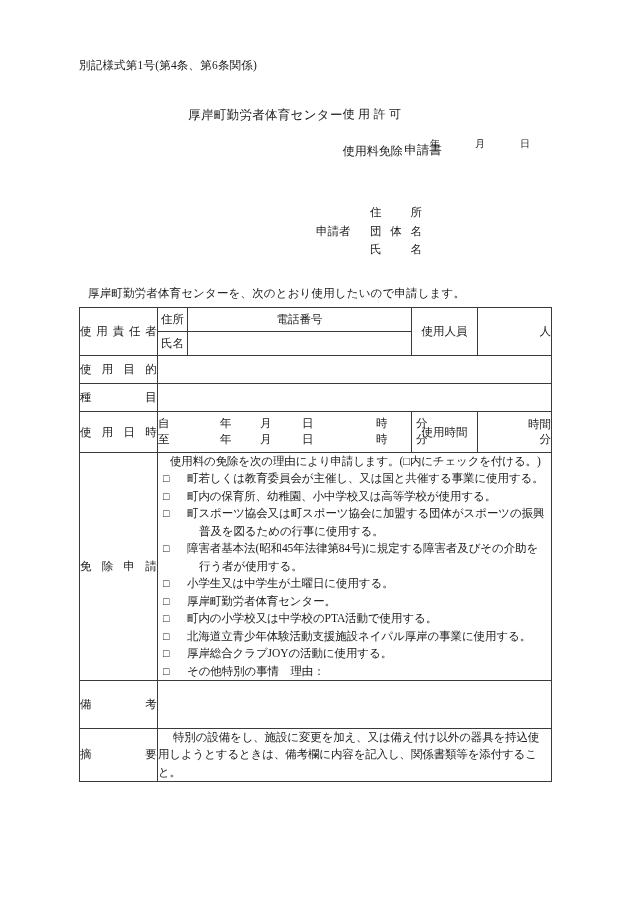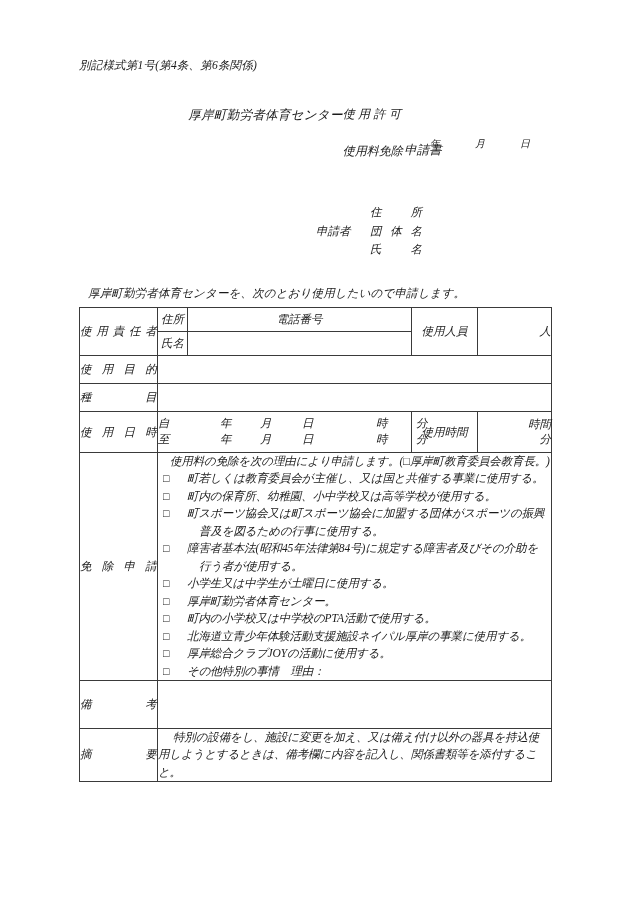--- a/index.html
+++ b/index.html
@@ -14,21 +14,20 @@
     font-family: "Liberation Serif", "DejaVu Serif", serif;
     color: #1a1a1a;
     position: relative;
     overflow: hidden;
   }
   .page {
     position: absolute;
     left: 0; top: 0;
     width: 630px;
     height: 903px;
-    font-style: italic;
   }
 
   
   .doc-ref {
     position: absolute;
     left: 79px;
     top: 58px;
     font-size: 11.5px;
     letter-spacing: 0.2px;
     white-space: nowrap;
@@ -323,21 +322,21 @@
         </td>
         <td class="center h-datetime">使用時間</td>
         <td class="stack2 h-datetime">
           <div>時間</div>
           <div>分</div>
         </td>
       </tr>
       <tr>
         <td class="lbl lbl-top">免除申請</td>
         <td class="exempt" colspan="4">
-          <div class="lead">使用料の免除を次の理由により申請します。(□厚岸町教育委員会教育長。)</div>
+          <div class="lead">使用料の免除を次の理由により申請します。(□内にチェックを付ける。)</div>
 
           <div class="opt">
             <span class="box">□</span>
             <span class="otext">町若しくは教育委員会が主催し、又は国と共催する事業に使用する。</span>
           </div>
 
           <div class="opt">
             <span class="box">□</span>
             <span class="otext">町内の保育所、幼稚園、小中学校又は高等学校が使用する。</span>
           </div>

